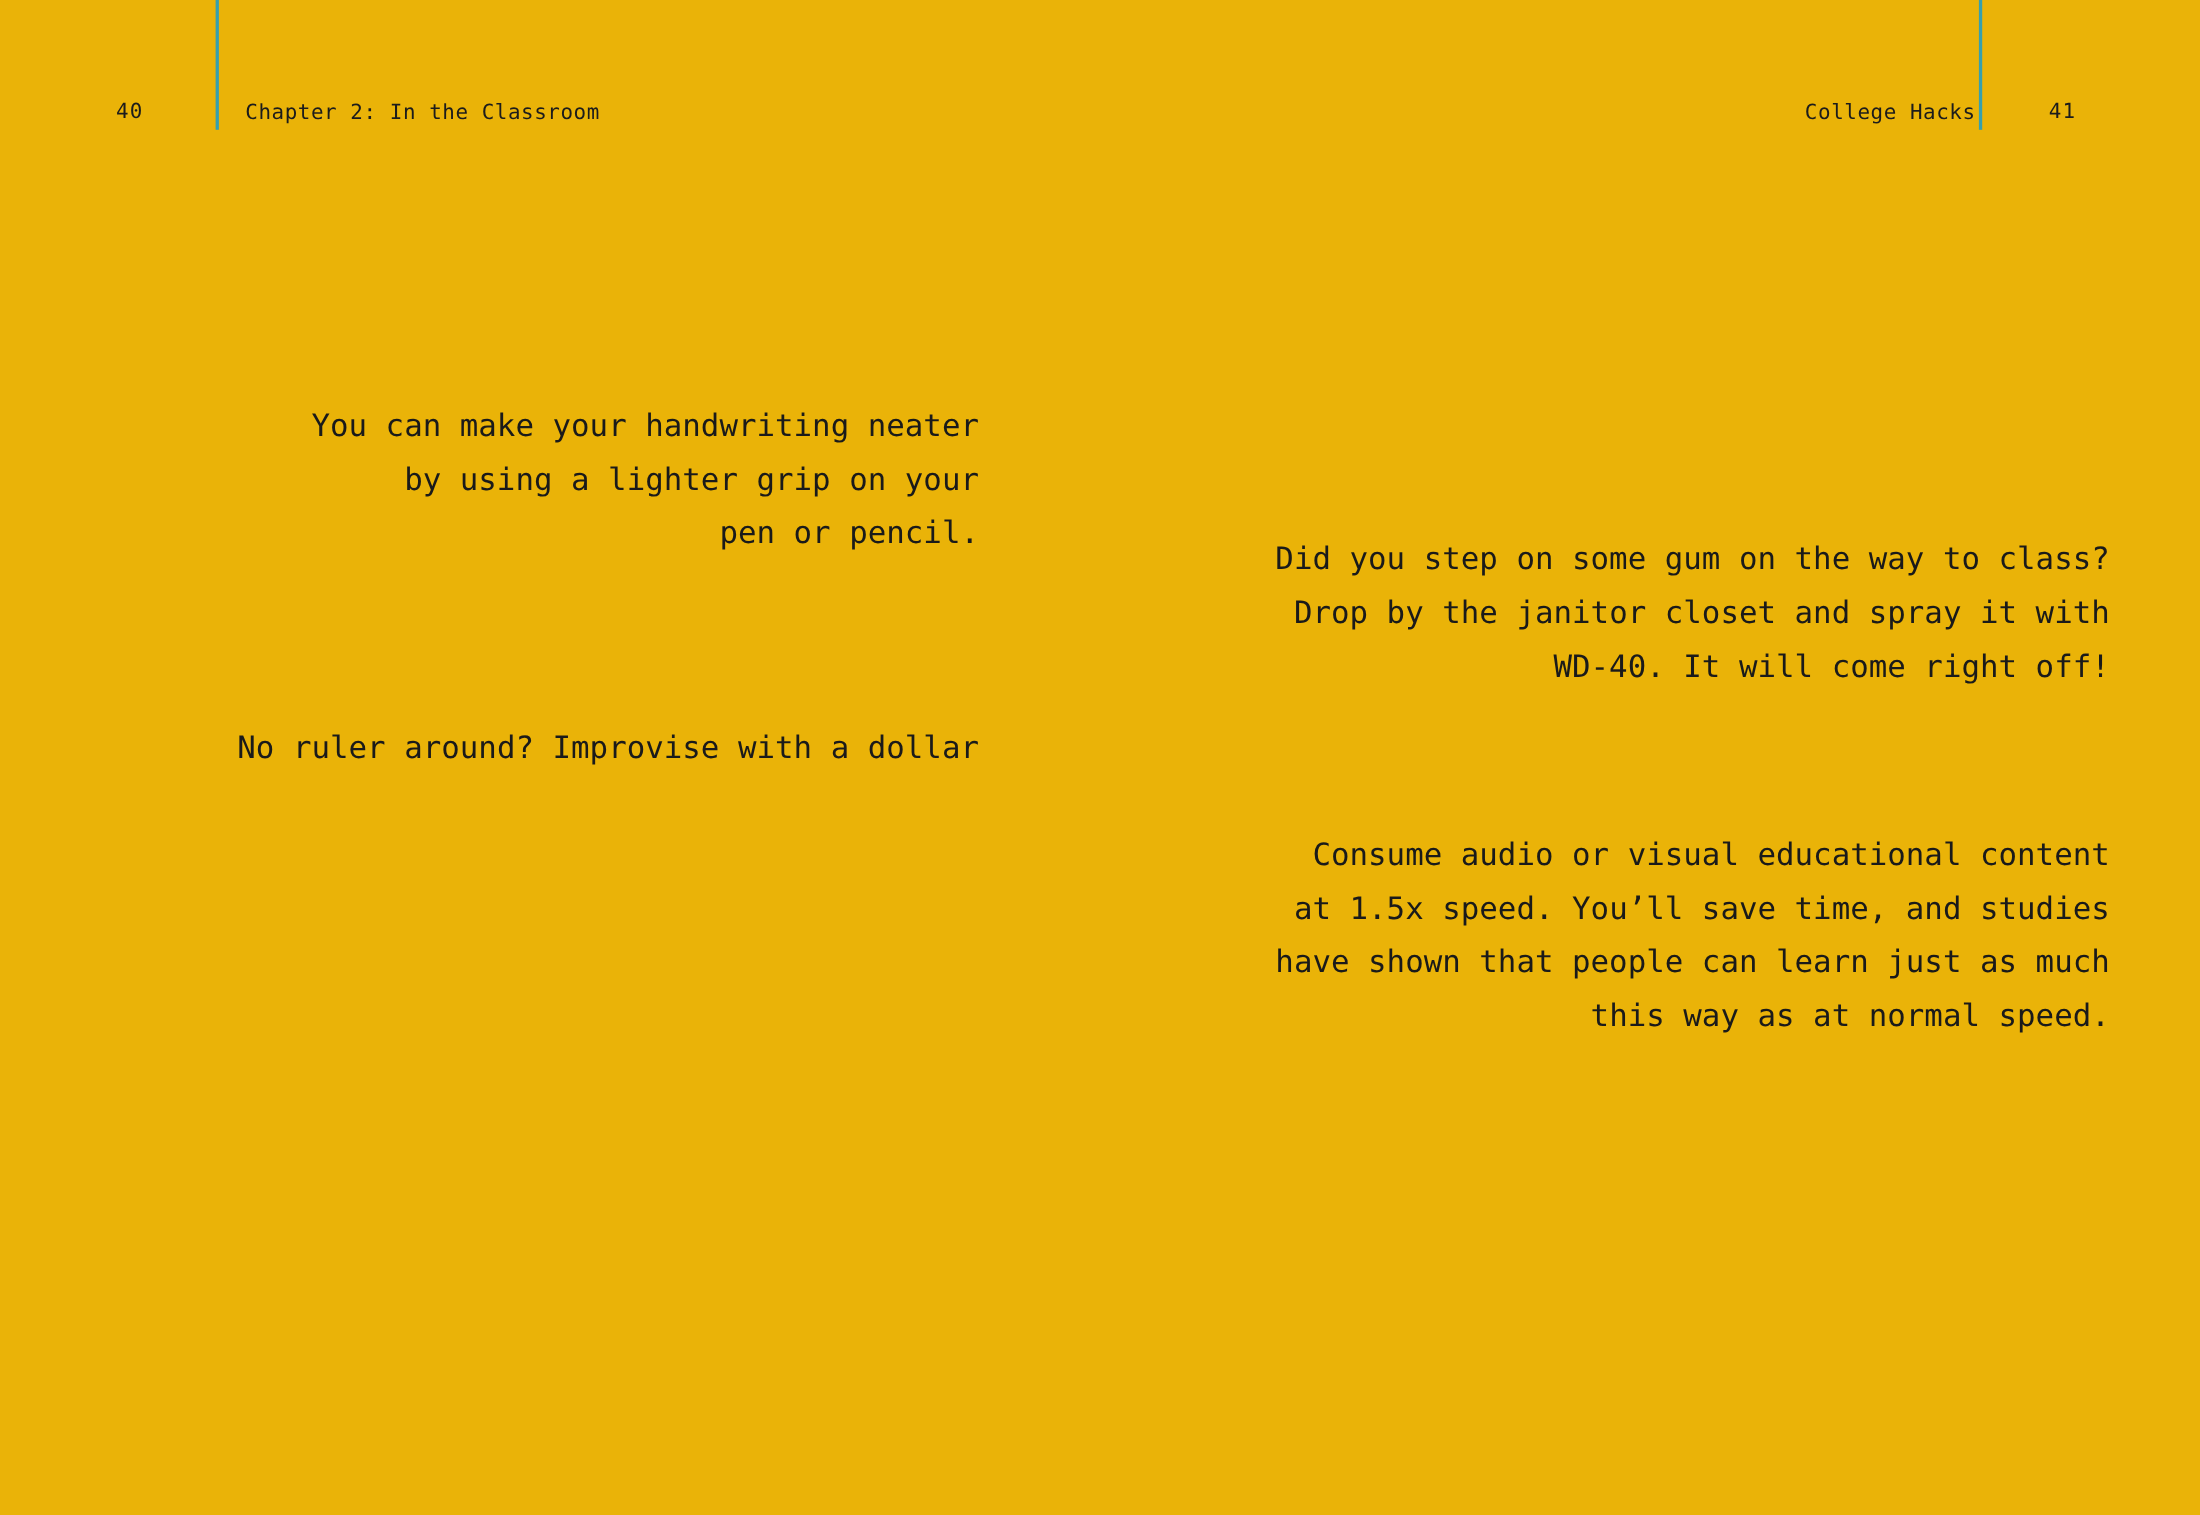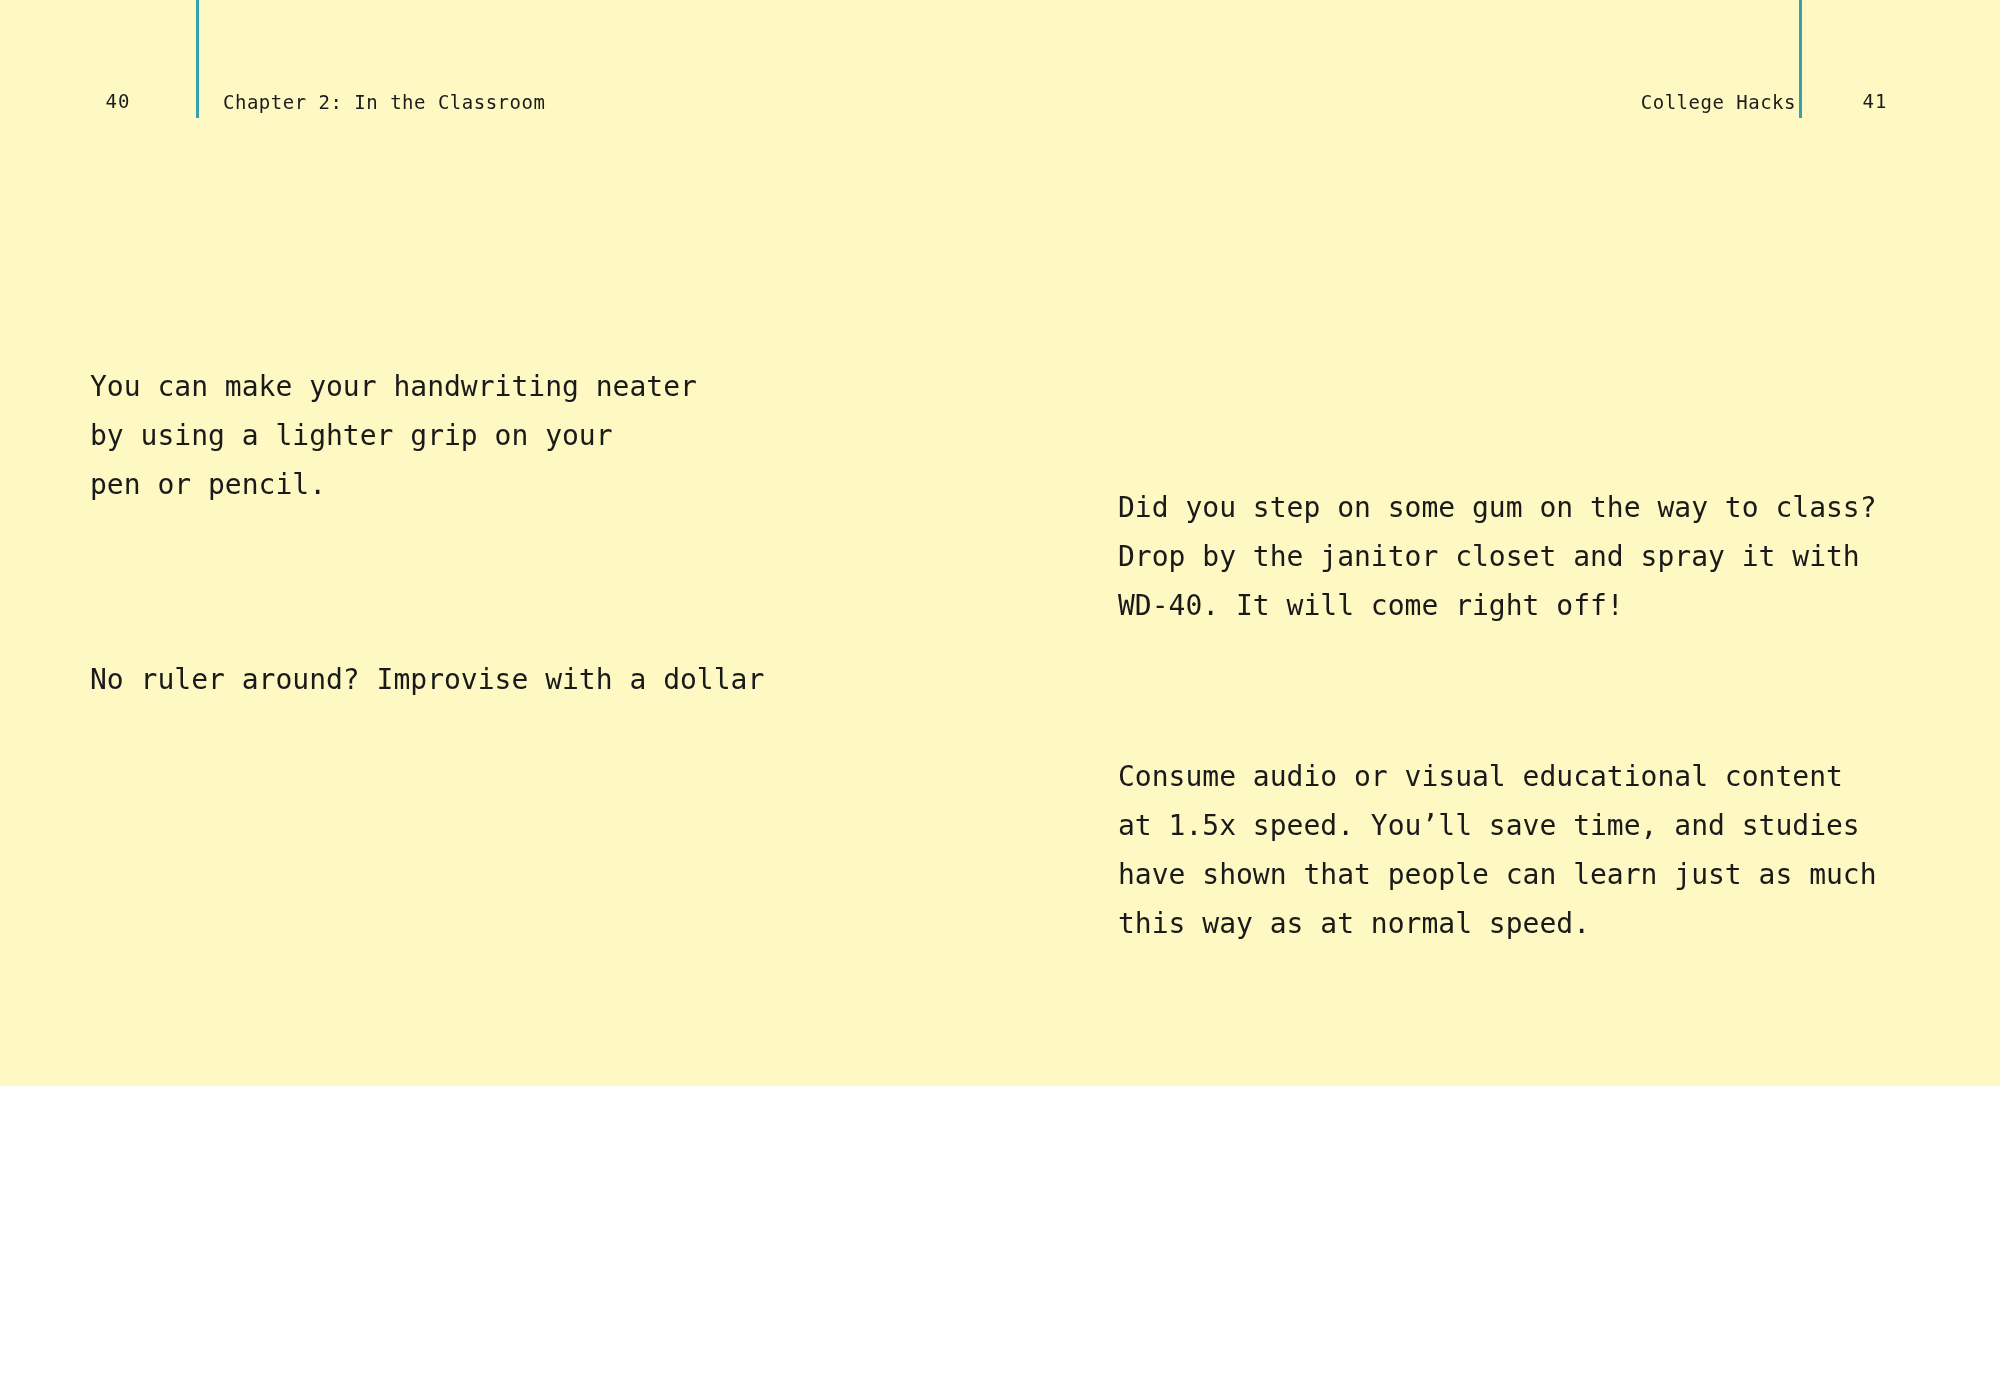--- a/index.html
+++ b/index.html
@@ -3,22 +3,22 @@
 <meta charset="utf-8">
 <style>
   html, body {
     margin: 0;
     padding: 0;
     background: #ffffff;
   }
   #spread {
     position: relative;
     width: 2000px;
-    height: 1086px;
-    background: #fef9c3;
+    height: 1377px;
+    background: #eab308;
     overflow: hidden;
     font-family: "DejaVu Sans Mono", "Liberation Mono", monospace;
     color: #1c1c1c;
   }
   .header-rule {
     position: absolute;
     top: 0;
     width: 3px;
     height: 118px;
     background: #36a0ae;
@@ -42,21 +42,21 @@
     font-size: 19px;
     letter-spacing: 0.5px;
     color: #1c1c1c;
     white-space: nowrap;
   }
   #chapter-title { left: 223px; }
   #book-title    { right: 204px; text-align: right; }
   .tip {
     position: absolute;
     width: 800px;
-    text-align: left;
+    text-align: right;
     font-size: 28px;
     line-height: 49px;
     color: #1a1a1a;
   }
   .tip .tip-line { white-space: nowrap; }
   .tip-left  { left: 90px; }
   .tip-right { left: 1118px; }
   #tip-l1 { top: 362px; }
   #tip-l2 { top: 655px; }
   #tip-l3 { top: 900px; }

